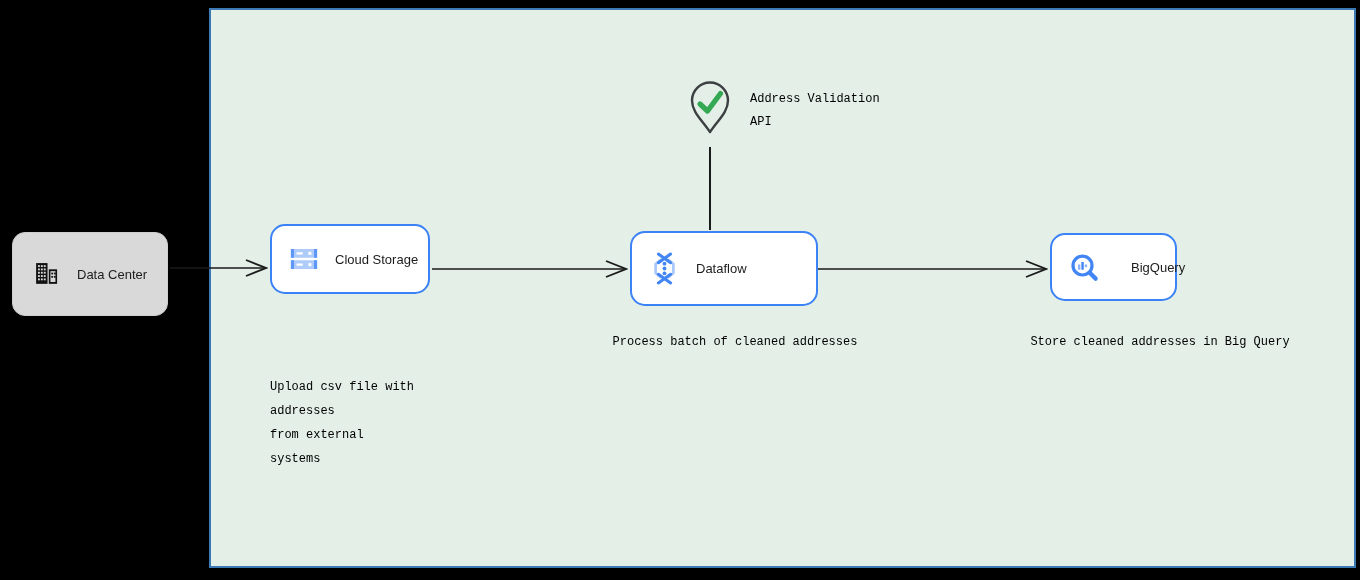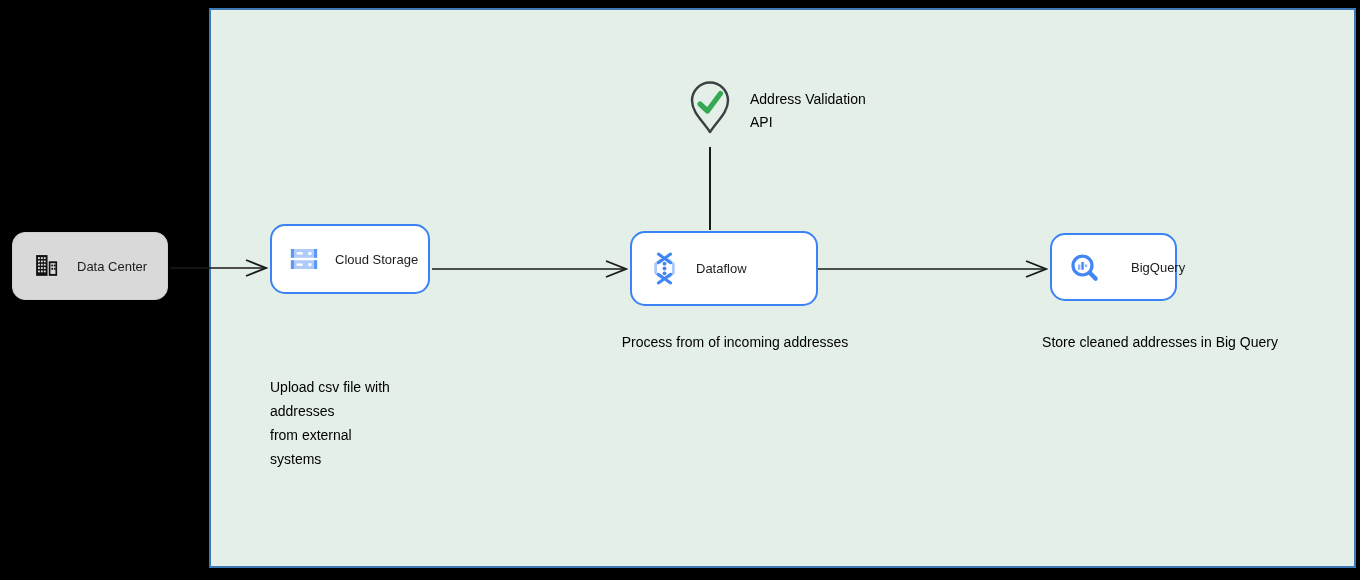--- a/index.html
+++ b/index.html
@@ -25,42 +25,43 @@
   }
   .node {
     position: absolute;
     display: flex; align-items: center;
     z-index: 3;
   }
   .node .label {
     font-size: 13px; color: #1c1c1c; white-space: nowrap;
   }
   .node-gray {
-    left: 12px; top: 232px; width: 156px; height: 68px;
+    left: 12px; top: 232px; width: 156px; height: 84px;
     background: #d9d9d9; border: 1px solid #cfcfcf;
     border-radius: 13px;
     padding-left: 20px; gap: 17px;
   }
   .node-blue {
     background: #ffffff;
     border: 2px solid #3b82f6;
     border-radius: 15px;
     padding-left: 17px; gap: 16px;
   }
   .node-cloud-storage { left: 270px; top: 224px; width: 160px; height: 70px; text-align: center; }
   .node-dataflow     { left: 630px; top: 231px; width: 188px; height: 75px; }
   .node-bigquery     { left: 1050px; top: 233px; width: 127px; height: 68px; gap: 32px; }
   .pin {
     position: absolute; left: 687px; top: 79px;
     width: 46px; height: 56px; z-index: 3;
   }
   .caption {
     position: absolute; z-index: 3;
-    font-size: 14px; line-height: 24px; color: #000;
+    font-size: 12px; line-height: 24px; color: #000;
     white-space: pre-line;
+    font-family: Liberation Mono, monospace;
   }
   .caption-api   { left: 750px; top: 88px; line-height: 23px; }
   .caption-upload{ left: 270px; top: 331px; margin-top: 44px; }
   .caption-process { left: 530px; top: 330px; width: 410px; text-align: center; }
   .caption-store { left: 950px; top: 330px; width: 420px; text-align: center; }
   .icon { flex: 0 0 auto; display: block; }
 </style>
 </head>
 <body>
 
@@ -168,15 +169,15 @@
 </svg>
 
 <div class="caption caption-api">Address Validation
 API</div>
 
 <div class="caption caption-upload">Upload csv file with
 addresses
 from external
 systems</div>
 
-<div class="caption caption-process">Process from of incoming addresses</div>
+<div class="caption caption-process">Process batch of cleaned addresses</div>
 
 <div class="caption caption-store">Store cleaned addresses in Big Query</div>
 
 </body></html>

